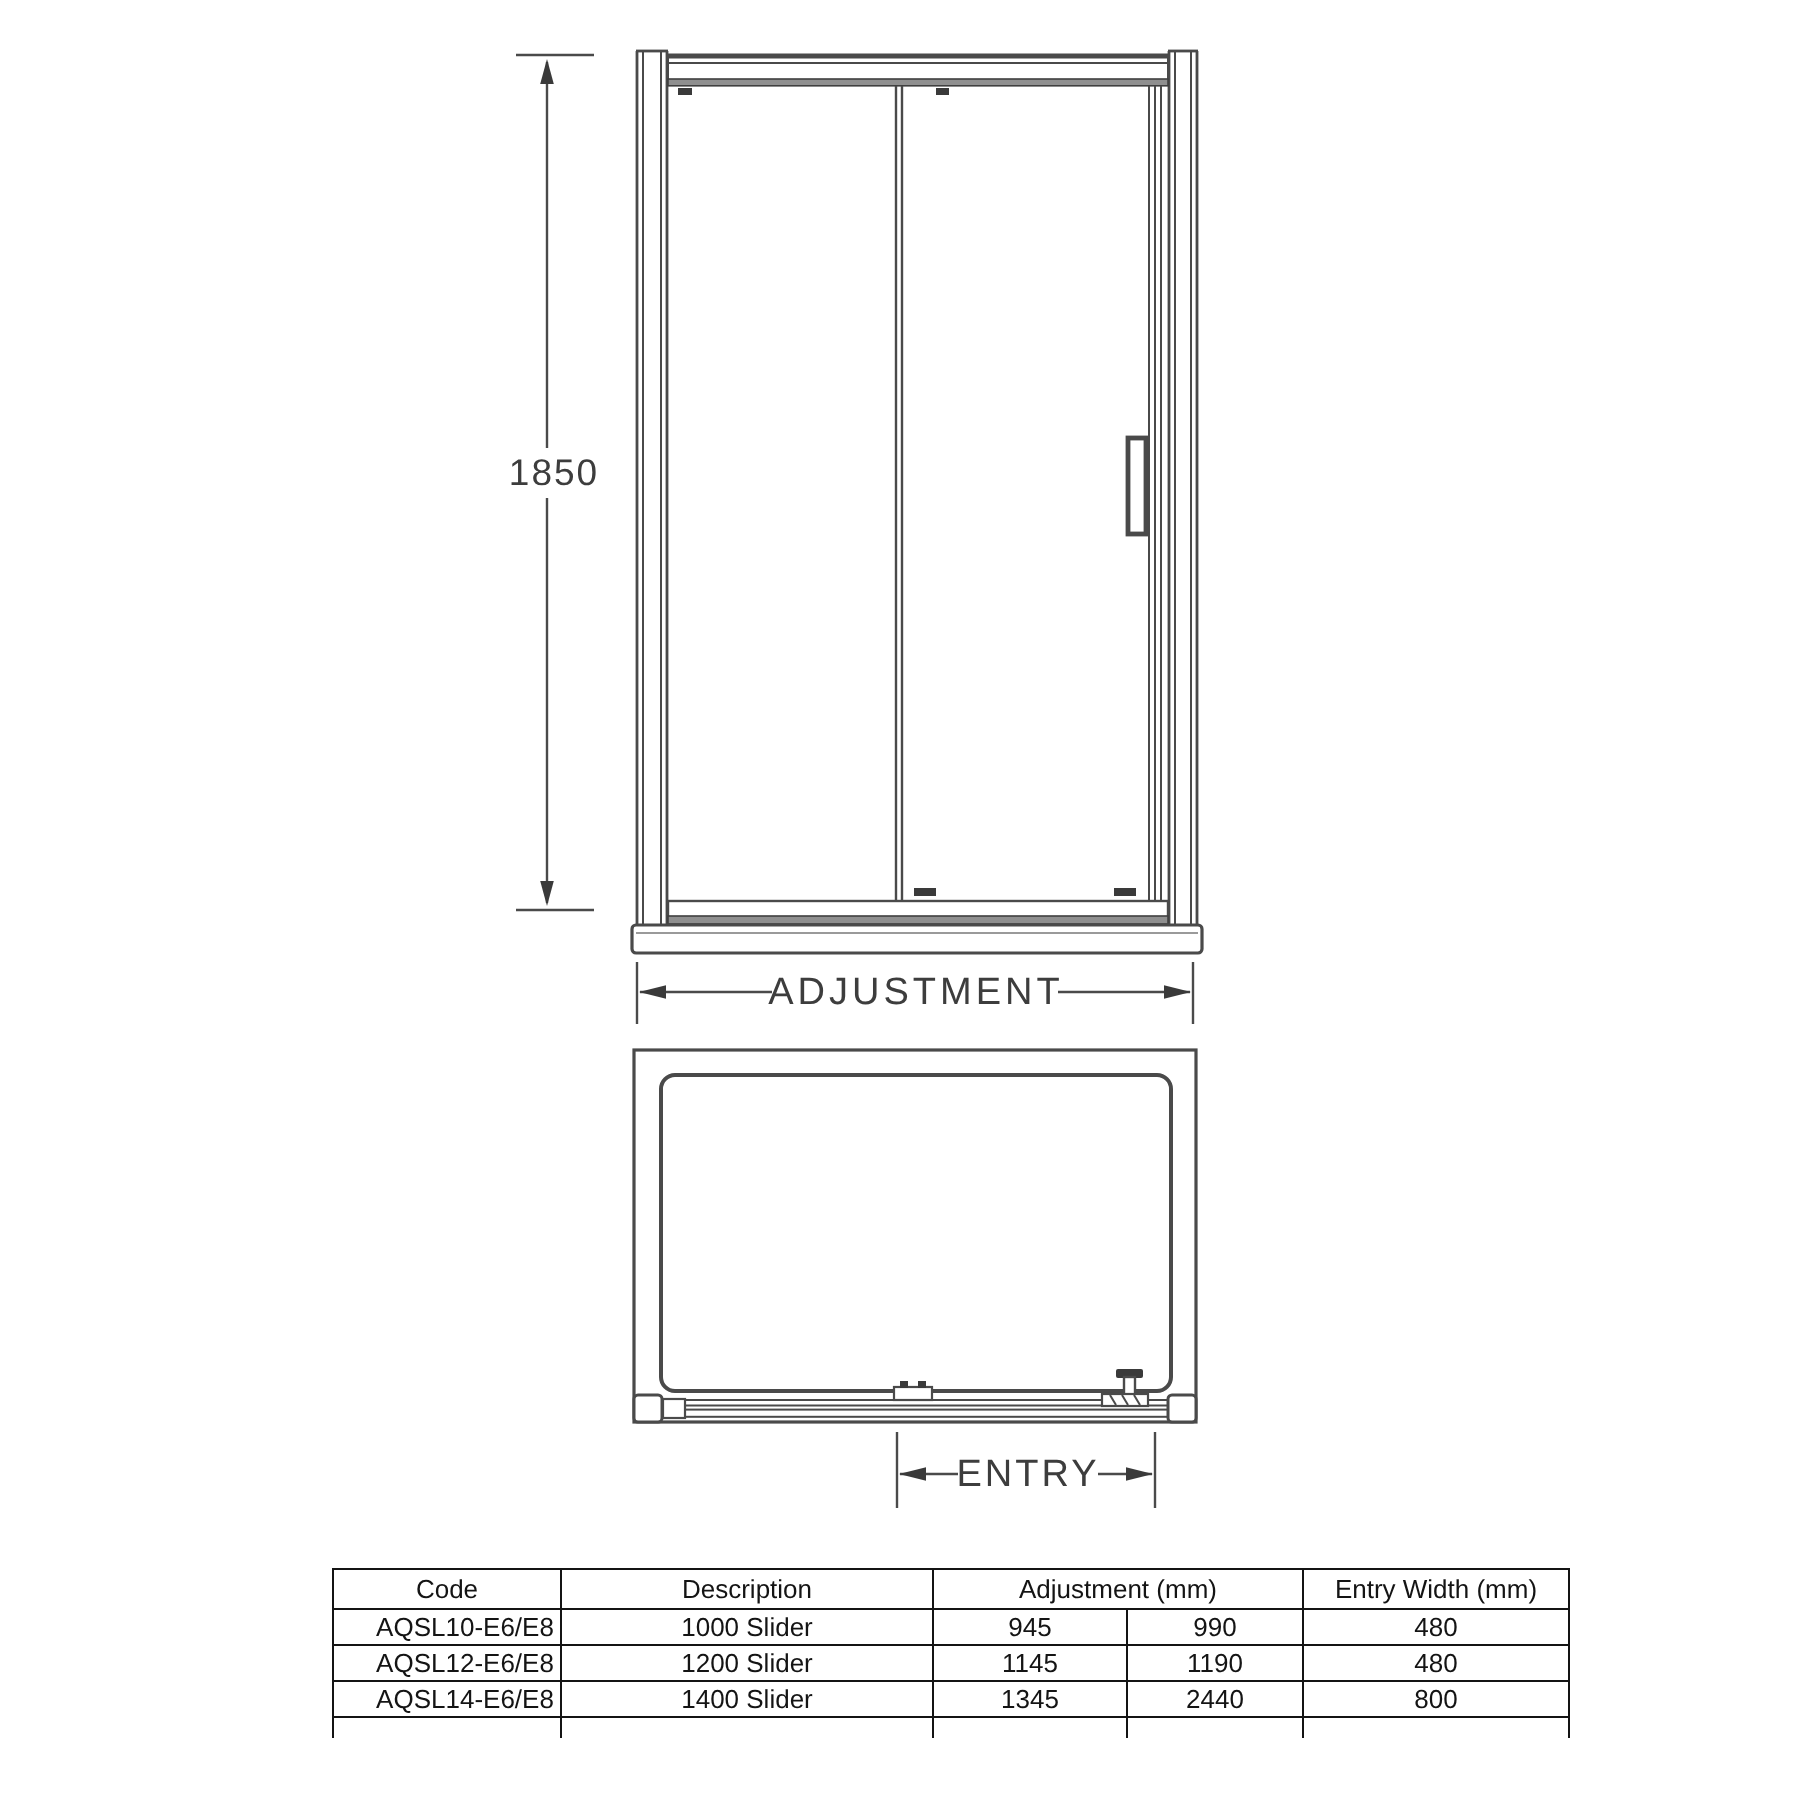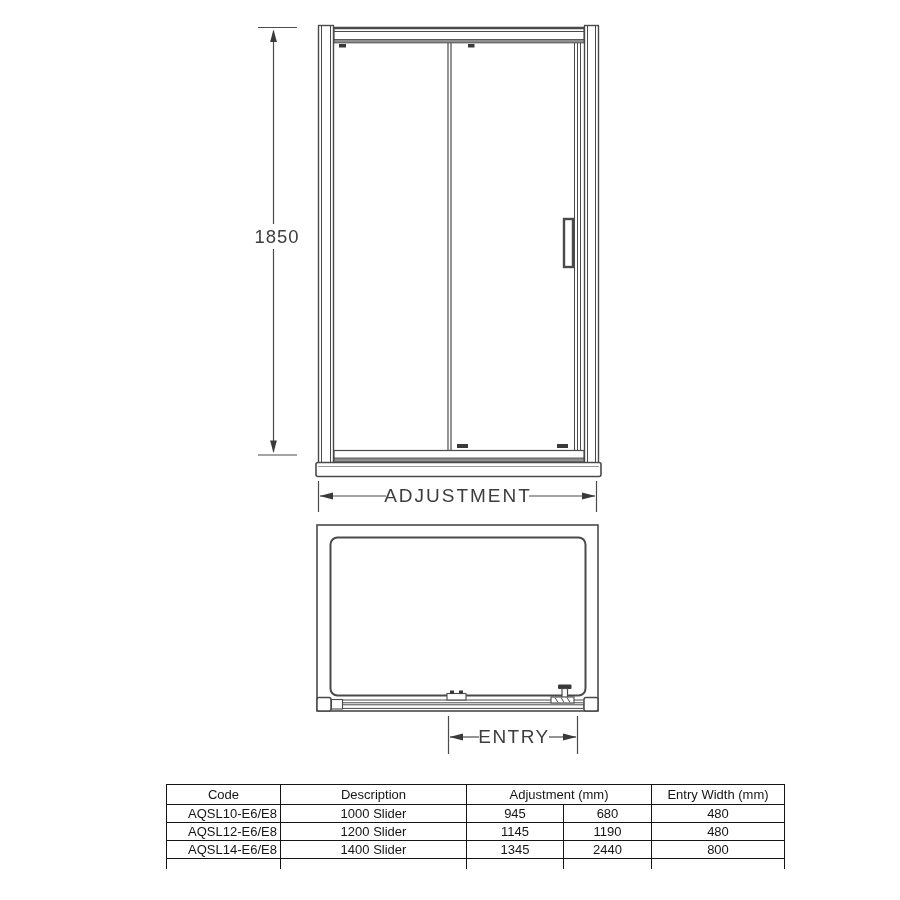--- a/index.html
+++ b/index.html
@@ -173,21 +173,21 @@
         <th>Description</th>
         <th colspan="2">Adjustment (mm)</th>
         <th>Entry Width (mm)</th>
       </tr>
     </thead>
     <tbody>
       <tr>
         <td class="code-cell">AQSL10-E6/E8</td>
         <td>1000 Slider</td>
         <td>945</td>
-        <td>680</td>
+        <td>990</td>
         <td>480</td>
       </tr>
       <tr>
         <td class="code-cell">AQSL12-E6/E8</td>
         <td>1200 Slider</td>
         <td>1145</td>
         <td>1190</td>
         <td>480</td>
       </tr>
       <tr>

